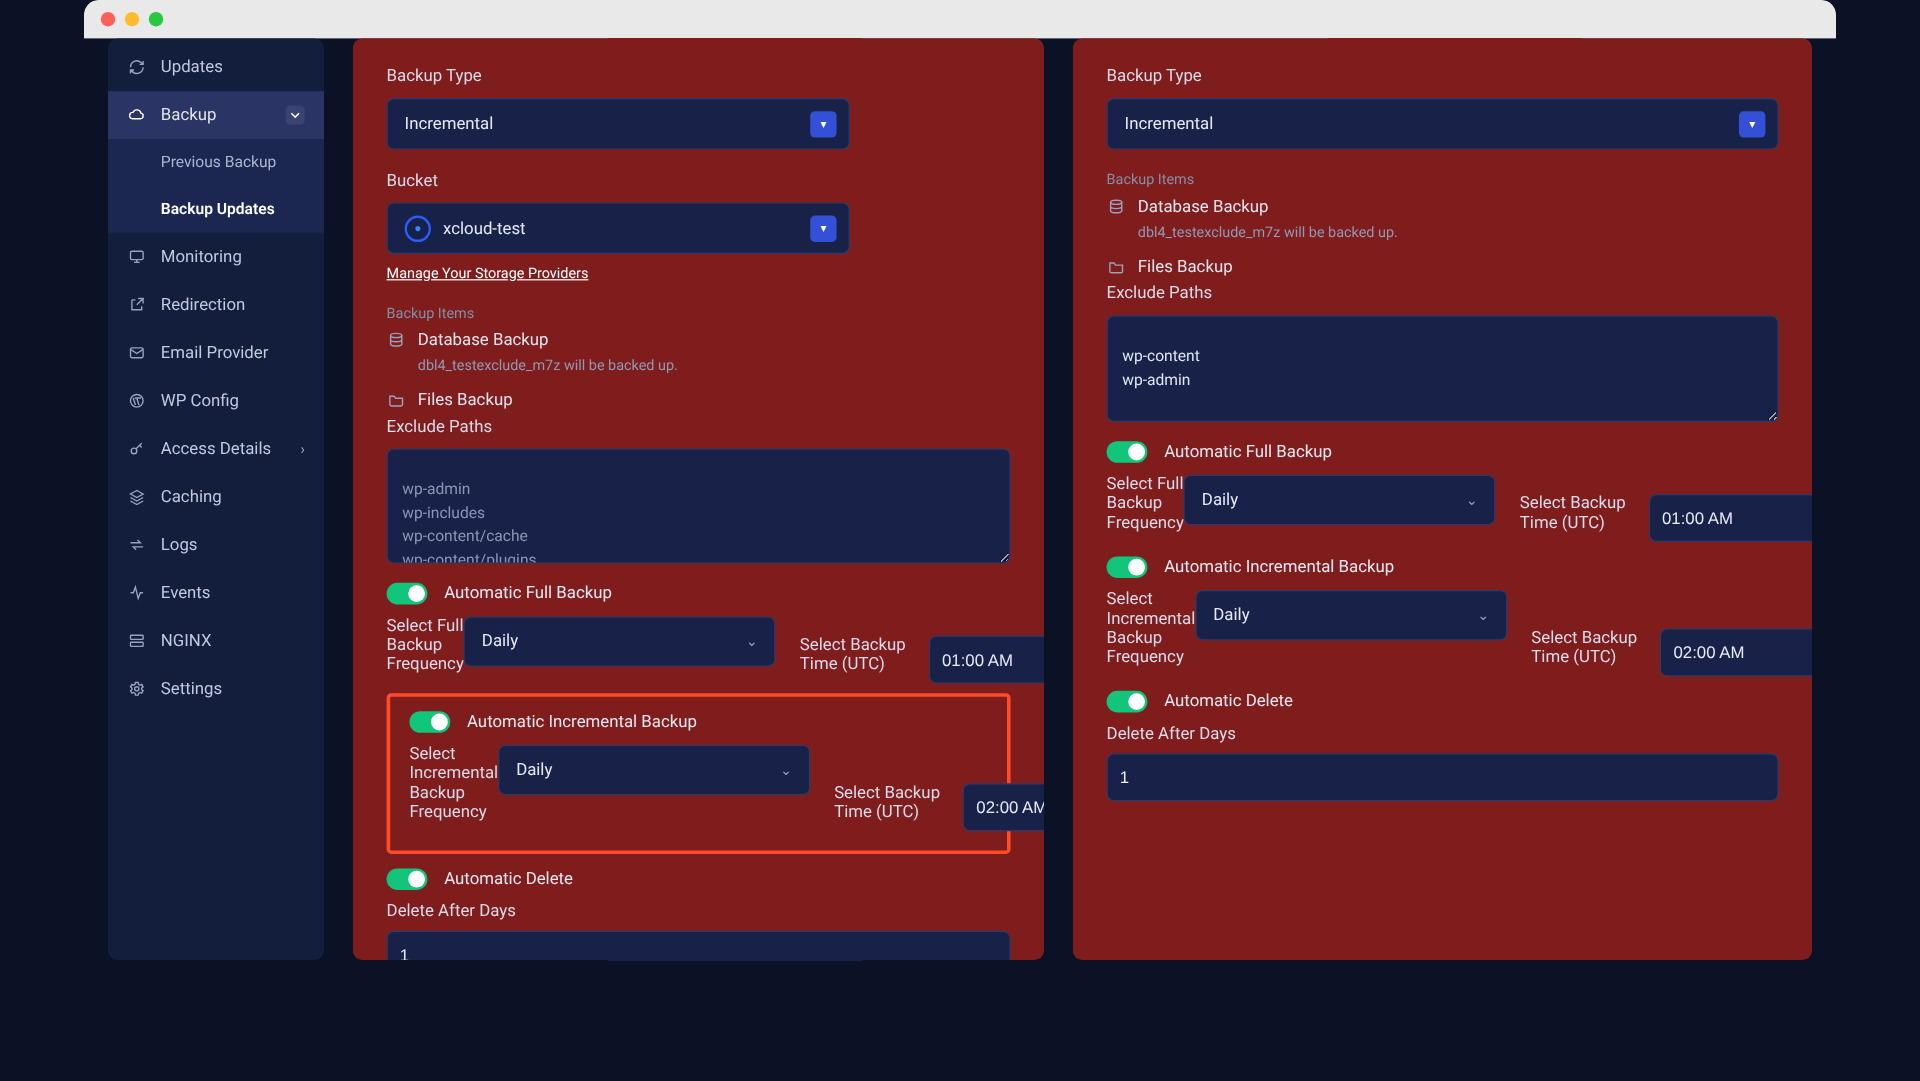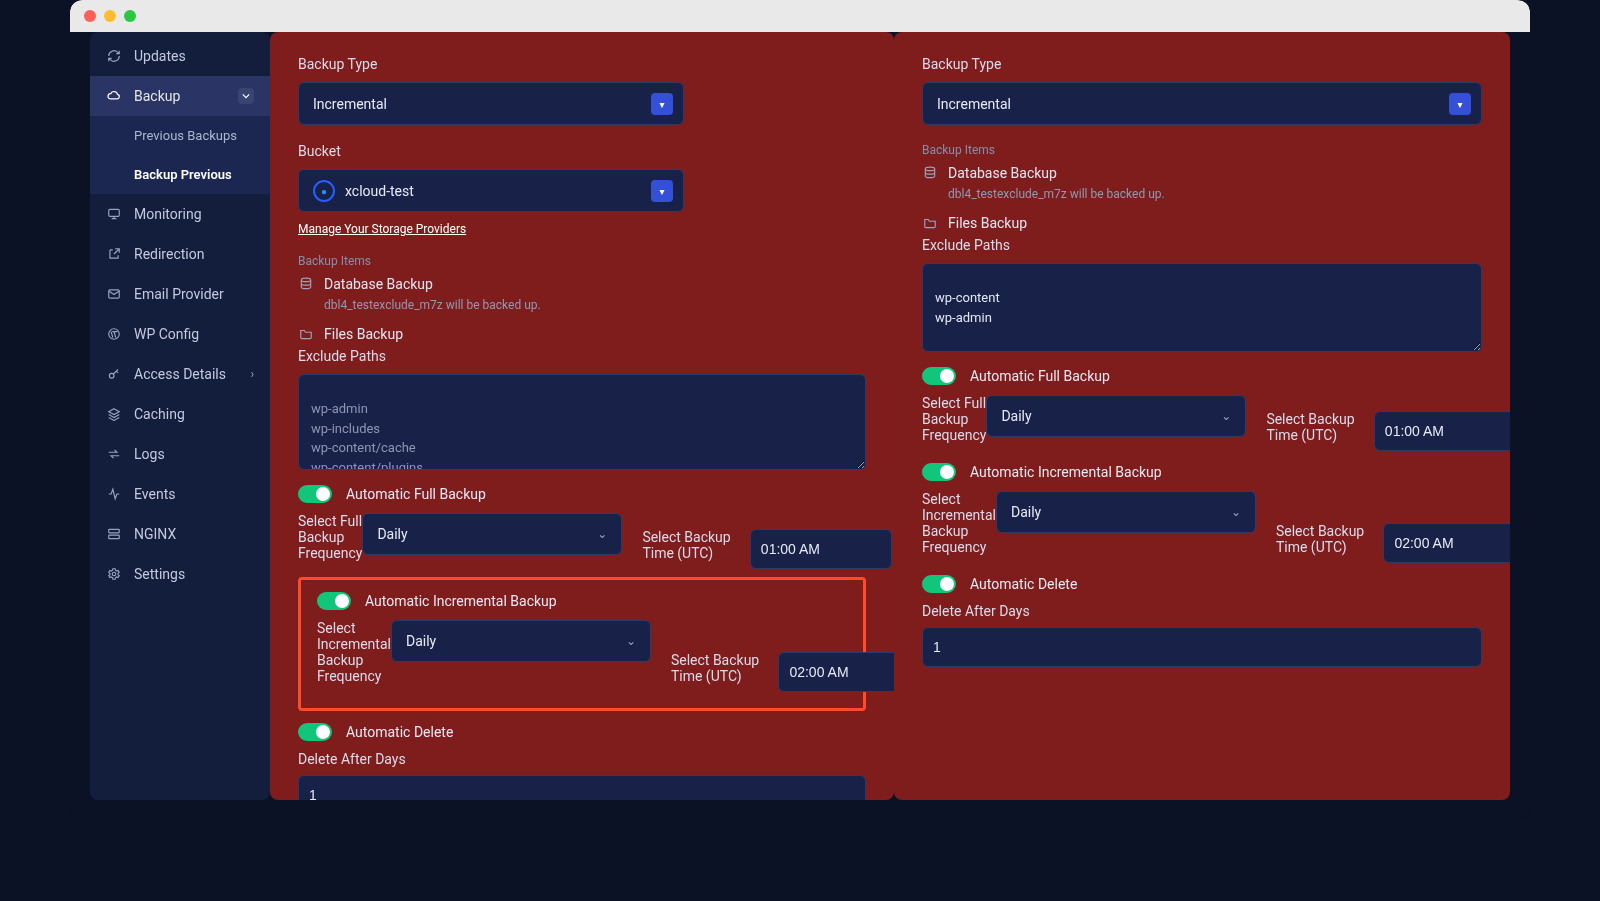--- a/index.html
+++ b/index.html
@@ -25,21 +25,21 @@
   }
   .tl-dot{width:12px;height:12px;border-radius:50%;}
   .tl-red{background:#ff5f57;}
   .tl-yellow{background:#febc2e;}
   .tl-green{background:#28c840;}
 
   .app{
     position:absolute;top:32px;bottom:0;left:0;right:0;
     background:#0b1226;
     padding:0 20px 20px 20px;
-    display:flex;
+    display:flex;gap:24px;
   }
 
   
   .collapse-handle{
     position:absolute;right:0;top:40px;
     width:22px;height:48px;background:#1a2545;
     border-top-left-radius:6px;border-bottom-left-radius:6px;
     display:flex;align-items:center;justify-content:center;
     color:#cfd4e6;cursor:pointer;font-size:14px;
   }
@@ -179,22 +179,22 @@
             </svg>
           </span>
         <span>Backup</span>
         <span class="chev">
             <svg width="8" height="8" viewBox="0 0 10 6">
               <path d="M1 1l4 4 4-4" fill="none" stroke="#fff" stroke-width="1.5"></path>
             </svg>
           </span>
       </div>
       <div class="nav-sub">
-        <div class="nav-sub-item">Previous Backups</div>
-        <div class="nav-sub-item active">Backup Previous</div>
+        <div class="nav-sub-item">Previous Backup</div>
+        <div class="nav-sub-item active">Backup Updates</div>
       </div>
 
       <div class="nav-item">
         <span class="nav-icon">
             <svg width="14" height="14" viewBox="0 0 24 24" fill="none" stroke="currentColor" stroke-width="2">
               <rect x="3" y="4" width="18" height="12" rx="2"></rect>
               <path d="M8 20h8M12 16v4"></path>
             </svg>
           </span>
         <span>Monitoring</span>

